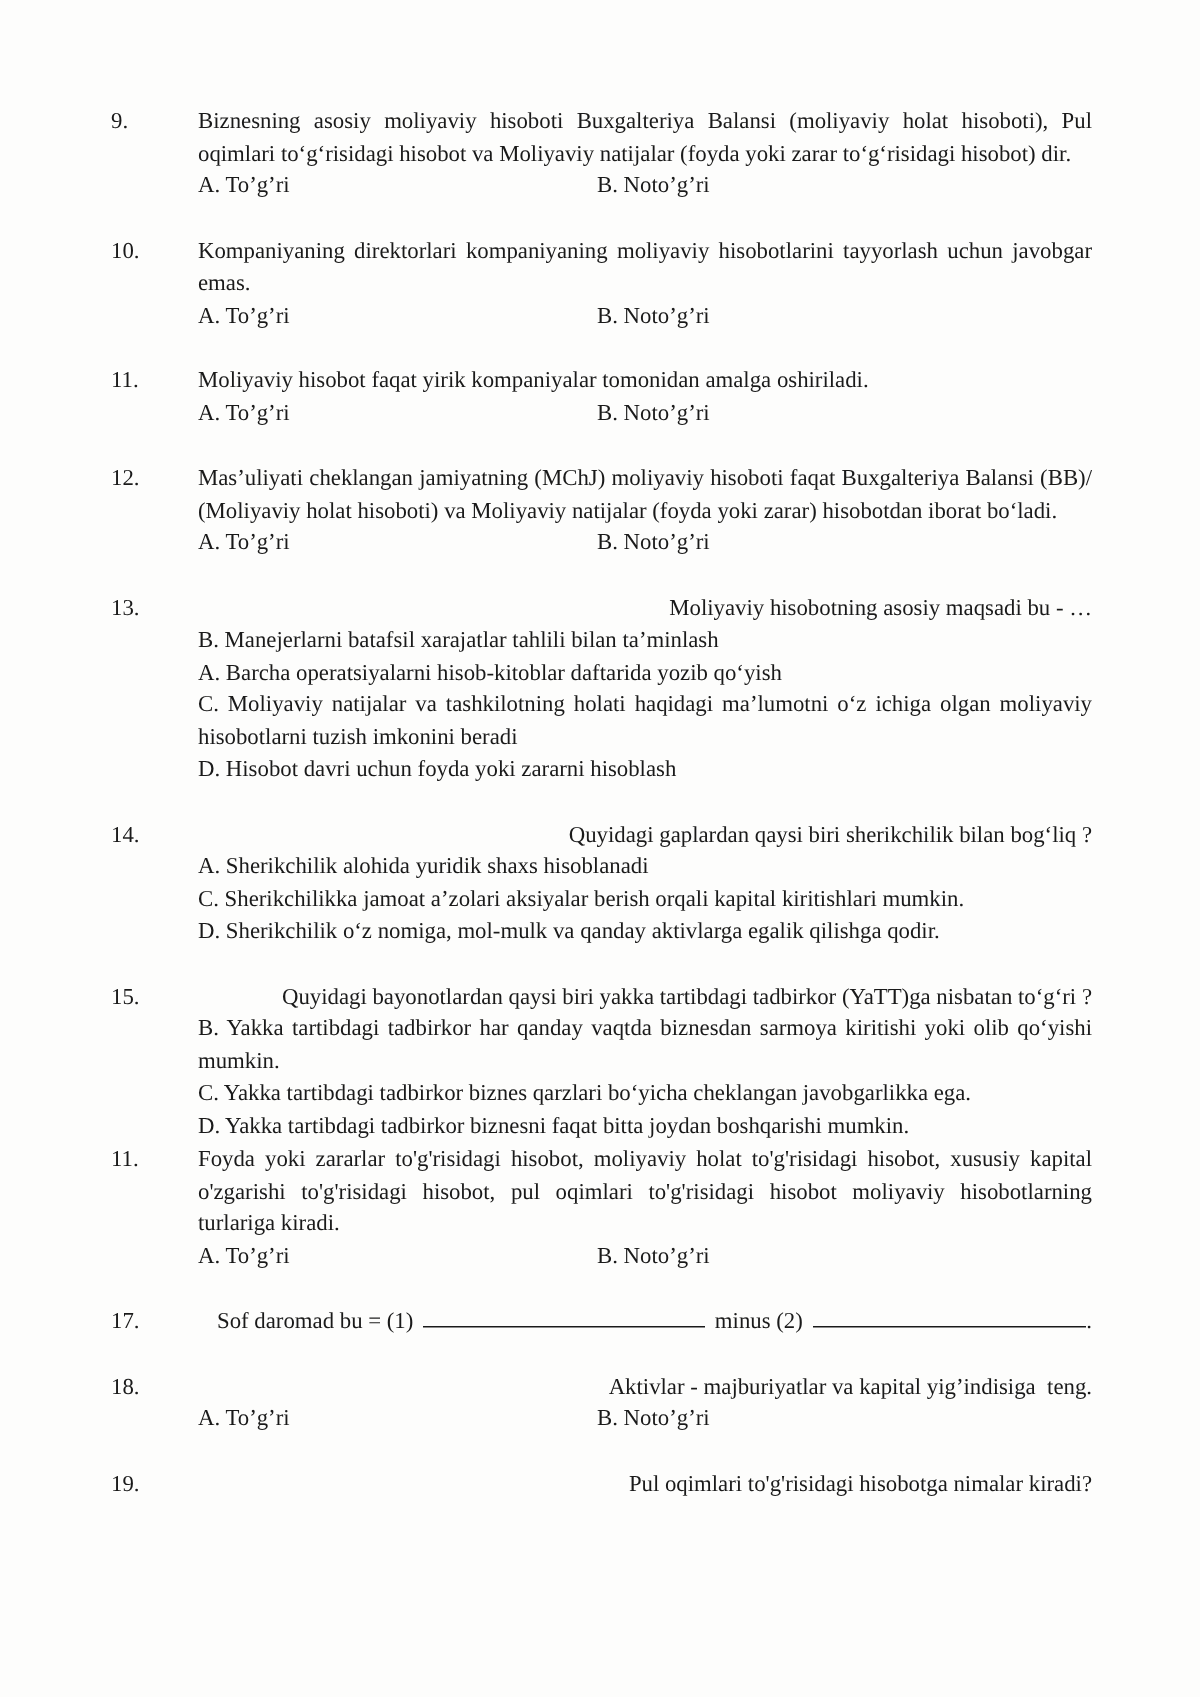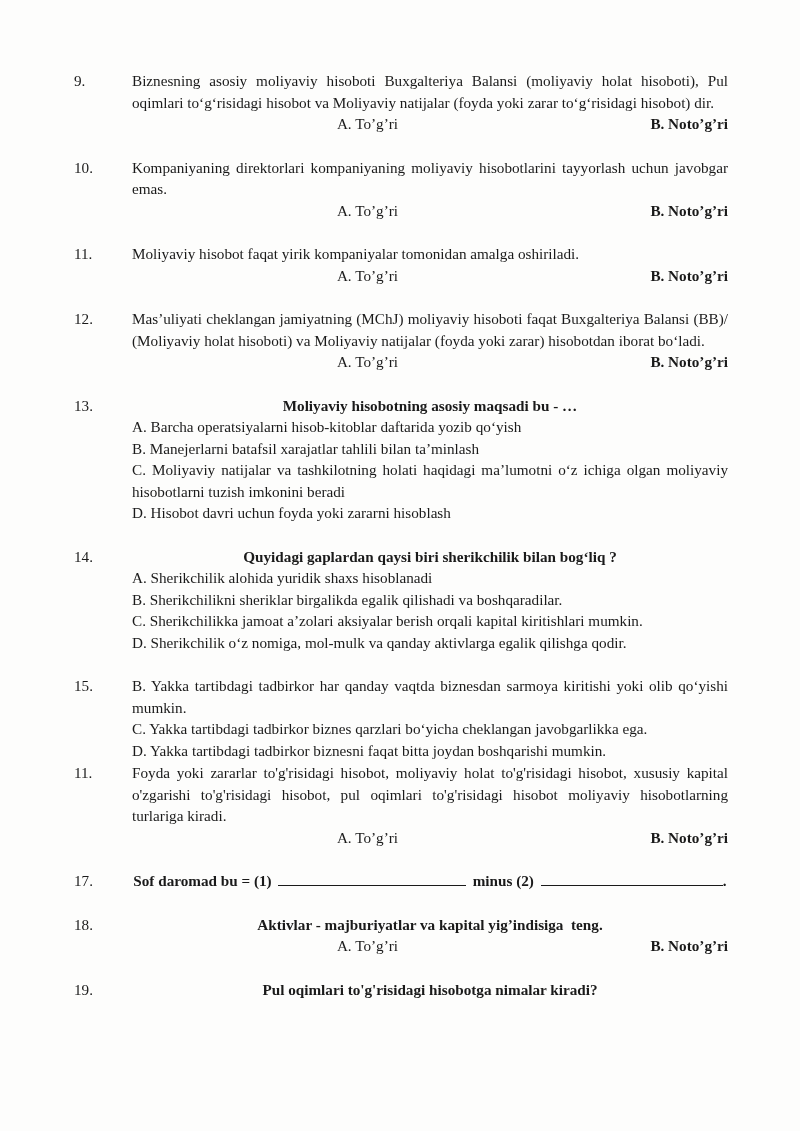--- a/index.html
+++ b/index.html
@@ -34,37 +34,34 @@
   .q-body {
     flex: 1;
     min-width: 0;
     margin-left: 33px;
   }
   .q-text {
     margin: 0;
     text-align: justify;
   }
   .q-text.no-justify {
-    text-align: center;
-    font-weight: bold;
+    text-align: right;
   }
   .choices p {
     margin: 0;
     text-align: justify;
   }
   .tf-row {
     display: flex;
-    text-align: right;
   }
   .opt-a {
     flex: 0 0 266px;
   }
   .opt-b {
     flex: 1;
-    font-weight: bold;
   }
   .blank {
     display: inline-block;
     height: 13px;
     border-bottom: 1.2px solid #1a1a1a;
     vertical-align: baseline;
   }
   .blank-1 { width: 188px; margin: 0 7px 0 6px; }
   .blank-2 { width: 182px; margin: 0 0 0 7px; }
 </style>
@@ -115,44 +112,44 @@
         <span class="opt-b">B. Noto’g’ri</span>
       </div>
     </div>
   </div>
 
   <div class="question">
     <div class="q-num">13.</div>
     <div class="q-body">
       <p class="q-text no-justify">Moliyaviy hisobotning asosiy maqsadi bu - …</p>
       <div class="choices">
+        <p>B. Manejerlarni batafsil xarajatlar tahlili bilan ta’minlash</p>
         <p>A. Barcha operatsiyalarni hisob-kitoblar daftarida yozib qo‘yish</p>
-        <p>B. Manejerlarni batafsil xarajatlar tahlili bilan ta’minlash</p>
         <p>C. Moliyaviy natijalar va tashkilotning holati haqidagi ma’lumotni o‘z ichiga olgan moliyaviy hisobotlarni tuzish imkonini beradi</p>
         <p>D. Hisobot davri uchun foyda yoki zararni hisoblash</p>
       </div>
     </div>
   </div>
 
   <div class="question">
     <div class="q-num">14.</div>
     <div class="q-body">
       <p class="q-text no-justify">Quyidagi gaplardan qaysi biri sherikchilik bilan bog‘liq ?</p>
       <div class="choices">
         <p>A. Sherikchilik alohida yuridik shaxs hisoblanadi</p>
-        <p>B. Sherikchilikni sheriklar birgalikda egalik qilishadi va boshqaradilar.</p>
         <p>C. Sherikchilikka jamoat a’zolari aksiyalar berish orqali kapital kiritishlari mumkin.</p>
         <p>D. Sherikchilik o‘z nomiga, mol-mulk va qanday aktivlarga egalik qilishga qodir.</p>
       </div>
     </div>
   </div>
 
   <div class="question tight">
     <div class="q-num">15.</div>
     <div class="q-body">
+      <p class="q-text no-justify">Quyidagi bayonotlardan qaysi biri yakka tartibdagi tadbirkor (YaTT)ga nisbatan to‘g‘ri ?</p>
       <div class="choices">
         <p>B. Yakka tartibdagi tadbirkor har qanday vaqtda biznesdan sarmoya kiritishi yoki olib qo‘yishi mumkin.</p>
         <p>C. Yakka tartibdagi tadbirkor biznes qarzlari bo‘yicha cheklangan javobgarlikka ega.</p>
         <p>D. Yakka tartibdagi tadbirkor biznesni faqat bitta joydan boshqarishi mumkin.</p>
       </div>
     </div>
   </div>
 
   <div class="question">
     <div class="q-num">11.</div>

